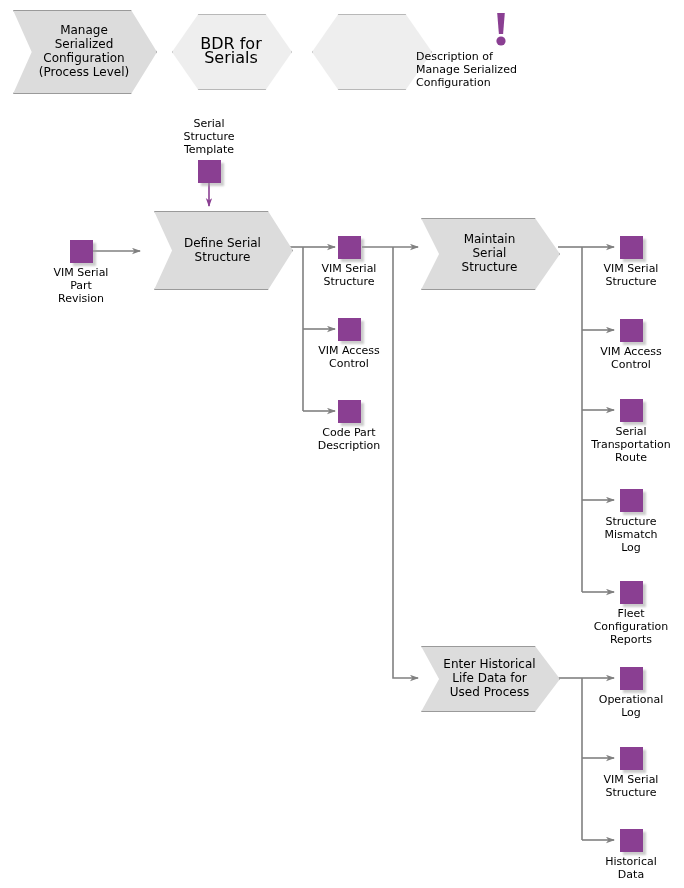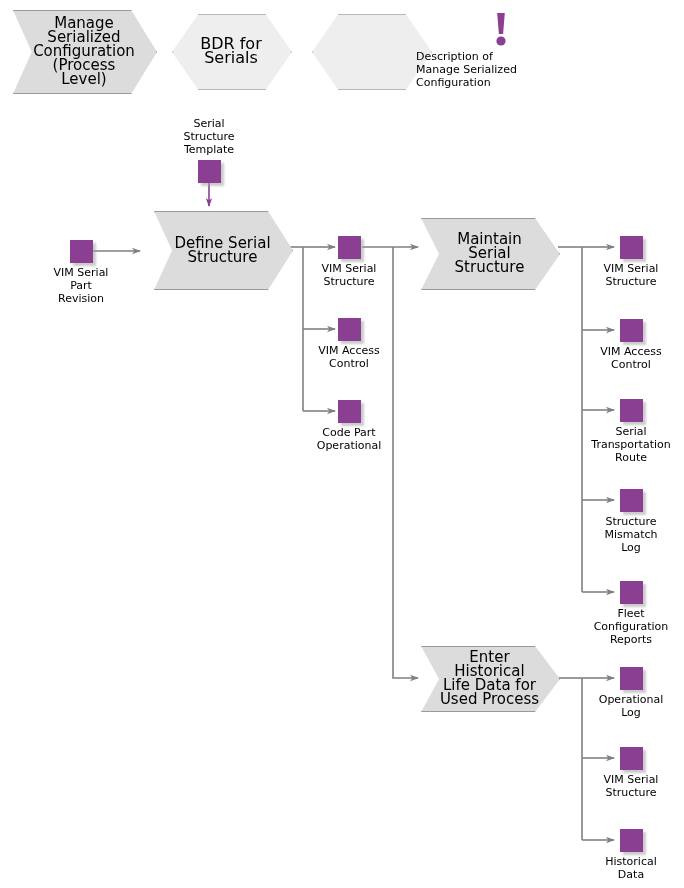--- a/index.html
+++ b/index.html
@@ -46,21 +46,21 @@
   .chev .lbl {
     position: absolute;
     left: 13%;
     top: 0;
     width: 74%;
     height: 100%;
     display: flex;
     align-items: center;
     justify-content: center;
     text-align: center;
-    font-size: 15px;
+    font-size: 12px;
     line-height: 14px;
     color: #000000;
     white-space: pre-line;
   }
 
   
   .hex {
     position: absolute;
     box-sizing: border-box;
   }
@@ -233,21 +233,21 @@
 Structure</div>
   </div>
   <div class="dataobj" style="left:349px; top:318px;">
     <div class="sq"></div>
     <div class="cap">VIM Access
 Control</div>
   </div>
   <div class="dataobj" style="left:349px; top:400px;">
     <div class="sq"></div>
     <div class="cap">Code Part
-Operational</div>
+Description</div>
   </div>
 
   <div class="chev" style="left:421px; top:218px; width:137px; height:70px;">
     <div class="shape"></div>
     <div class="lbl">Maintain
 Serial
 Structure</div>
   </div>
 
   <div class="dataobj" style="left:631px; top:236px;">

